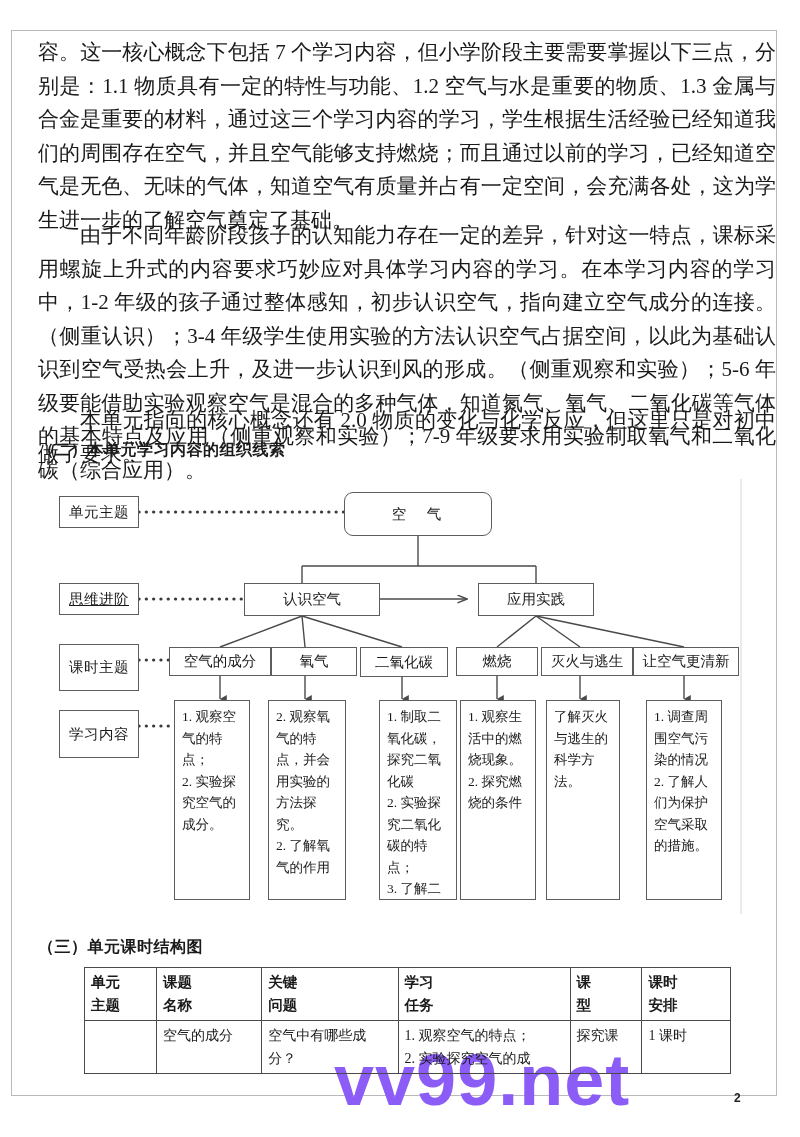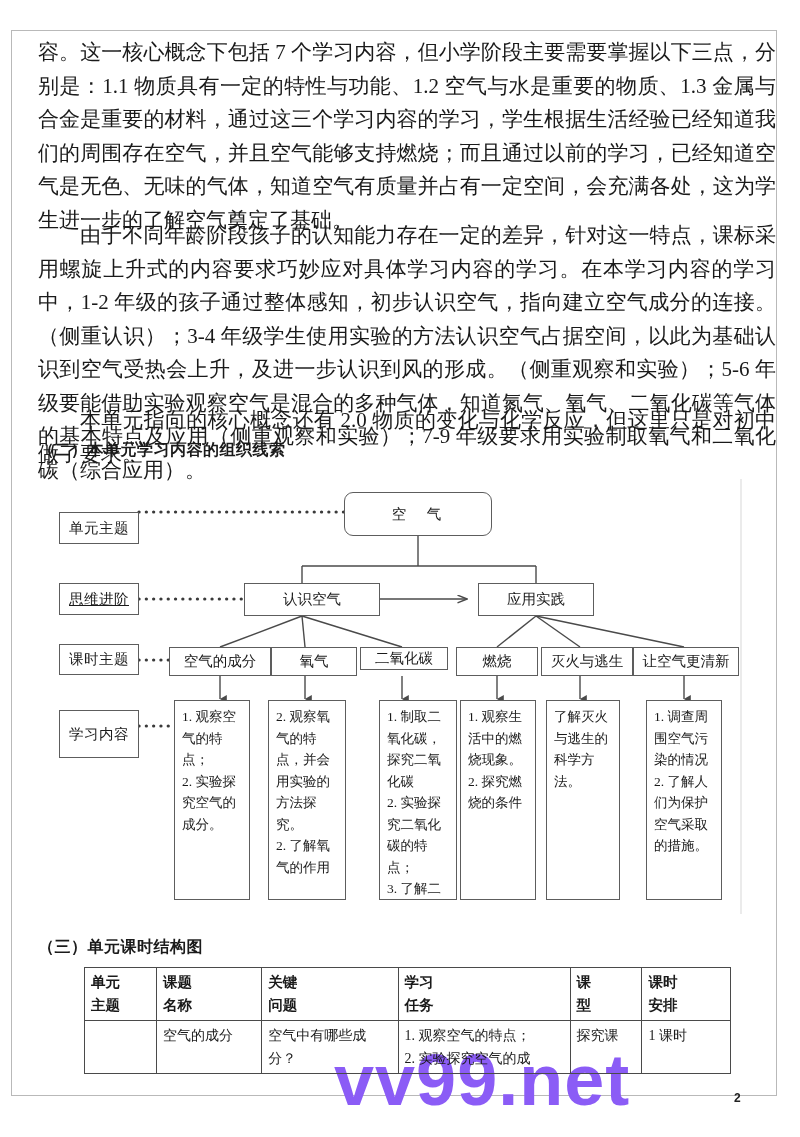--- a/index.html
+++ b/index.html
@@ -224,33 +224,33 @@
       <line x1="524" y1="142" x2="672" y2="173" stroke="#4a4a4a" stroke-width="1.4"></line>
 
       <line x1="208" y1="202" x2="208" y2="225" stroke="#4a4a4a" stroke-width="1.4" marker-end="url(#arrowV)"></line>
       <line x1="293" y1="202" x2="293" y2="225" stroke="#4a4a4a" stroke-width="1.4" marker-end="url(#arrowV)"></line>
       <line x1="390" y1="202" x2="390" y2="225" stroke="#4a4a4a" stroke-width="1.4" marker-end="url(#arrowV)"></line>
       <line x1="485" y1="202" x2="485" y2="225" stroke="#4a4a4a" stroke-width="1.4" marker-end="url(#arrowV)"></line>
       <line x1="568" y1="202" x2="568" y2="225" stroke="#4a4a4a" stroke-width="1.4" marker-end="url(#arrowV)"></line>
       <line x1="672" y1="202" x2="672" y2="225" stroke="#4a4a4a" stroke-width="1.4" marker-end="url(#arrowV)"></line>
     </svg>
 
-    <div class="dnode lane-label" style="left:47px; top:22px; width:80px; height:32px;margin-top:16px;">单元主题</div>
+    <div class="dnode lane-label" style="left:47px; top:22px; width:80px; height:32px;">单元主题</div>
     <div class="dnode lane-label" style="left:47px; top:109px; width:80px; height:32px;text-decoration:underline;">思维进阶</div>
-    <div class="dnode lane-label" style="left:47px; top:170px; width:80px; height:31px;">课时主题</div>
+    <div class="dnode lane-label" style="left:47px; top:170px; width:80px; height:47px;">课时主题</div>
     <div class="dnode lane-label" style="left:47px; top:236px; width:80px; height:48px;">学习内容</div>
 
     <div class="dnode rounded" style="left:332px; top:18px; width:148px; height:44px; letter-spacing:3px;">空　气</div>
 
     <div class="dnode" style="left:466px; top:109px; width:116px; height:33px;">应用实践</div>
     <div class="dnode" style="left:232px; top:109px; width:136px; height:33px;">认识空气</div>
 
     <div class="dnode" style="left:157px; top:173px; width:102px; height:29px;">空气的成分</div>
     <div class="dnode" style="left:259px; top:173px; width:86px; height:29px;">氧气</div>
-    <div class="dnode" style="left:348px; top:173px; width:88px; height:23px;">二氧化碳</div>
+    <div class="dnode" style="left:348px; top:173px; width:88px; height:30px;">二氧化碳</div>
     <div class="dnode" style="left:444px; top:173px; width:82px; height:29px;">燃烧</div>
     <div class="dnode" style="left:529px; top:173px; width:92px; height:29px;">灭火与逃生</div>
     <div class="dnode" style="left:621px; top:173px; width:106px; height:29px;">让空气更清新</div>
 
     <div class="content-box" style="left:162px; top:226px; width:76px; height:200px;">
       <p>1. 观察空气的特点；</p>
       <p>2. 实验探究空气的成分。</p>
     </div>
     <div class="content-box" style="left:256px; top:226px; width:78px; height:200px;">
       <p>2. 观察氧气的特点，并会用实验的方法探究。</p>

